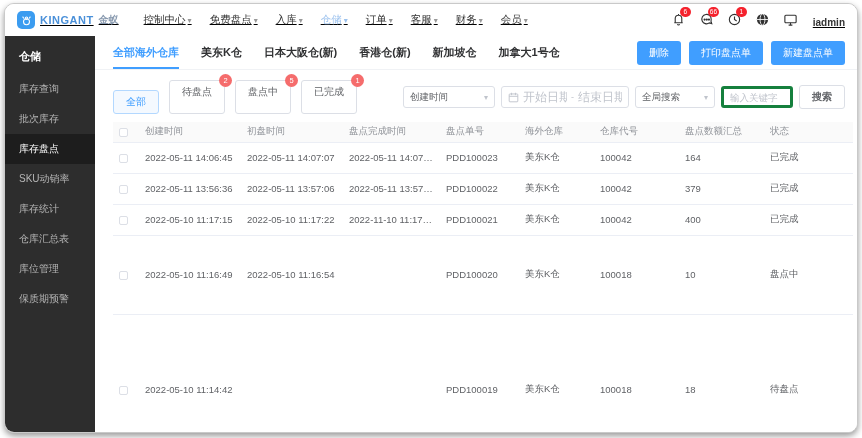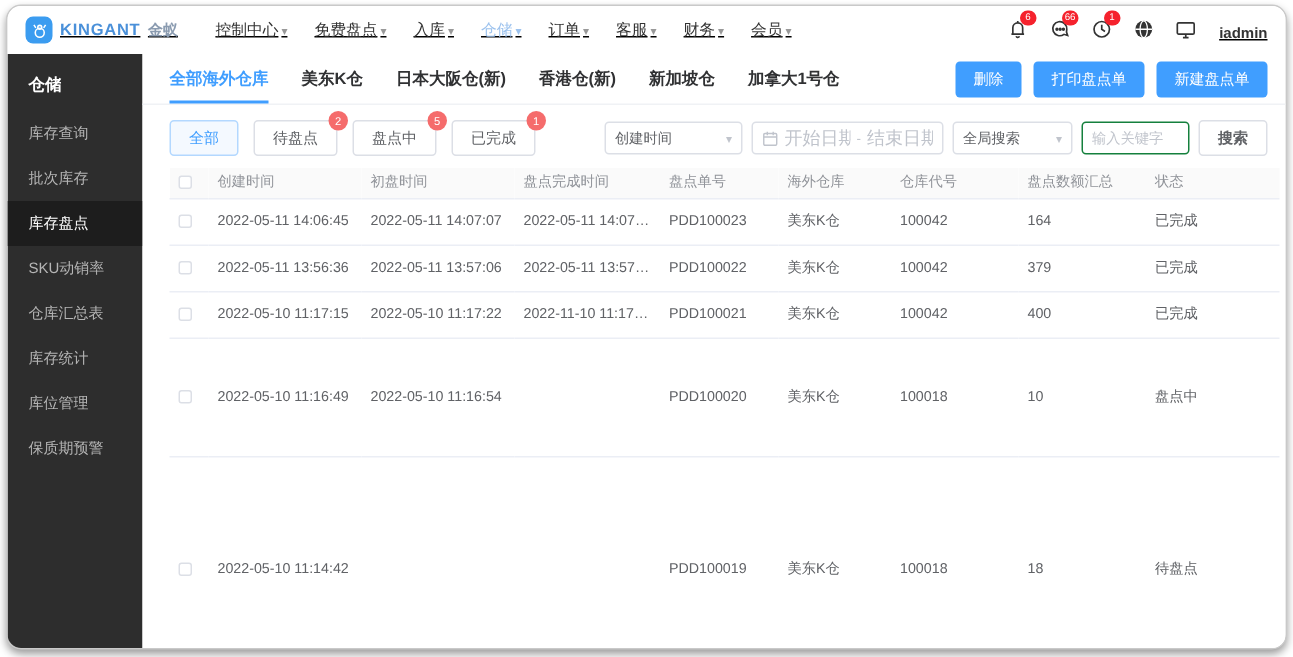--- a/index.html
+++ b/index.html
@@ -36,36 +36,36 @@
   .tabs-row { height:34px; display:flex; gap:22px; padding:0 18px; border-bottom:1px solid #f0f2f5; position:relative; }
   .tab { font-size:11px; color:#303133; font-weight:bold; cursor:pointer; padding:9px 0 8px; white-space:nowrap; }
   .tab.active { color:#409eff; border-bottom:2px solid #409eff; }
   .toolbar { position:absolute; right:12px; top:5px; display:flex; gap:8px; }
   .btn-primary { background:#409eff; color:#fff; border:none; border-radius:3px; font-size:10px; padding:5px 12px; cursor:pointer; white-space:nowrap; }
 
   .filter-row { display:flex; align-items:center; margin:10px 12px 8px 18px; }
   .chips { display:flex; gap:10px; }
   .chip { position:relative; border:1px solid #dcdfe6; border-radius:3px; background:#fff; font-size:10px; color:#606266;
           padding:4px 12px; cursor:pointer; white-space:nowrap; }
-  .chip.active { border-color:#b3d8ff; color:#409eff; background:#f4f9ff; }
+  .chip.active { border-color:#b3d8ff; color:#409eff; background:#f4f9ff;margin-top:10px; }
   .chip-badge { position:absolute; top:-7px; right:-8px; min-width:13px; height:13px; padding:0 3px; border-radius:7px;
                 background:#f56c6c; color:#fff; font-size:7.5px; line-height:13px; text-align:center; }
   .chip-badge:empty { display:none; }
   .filters-right { margin-left:auto; display:flex; align-items:center; gap:6px; }
   .pseudo-select { display:flex; align-items:center; justify-content:space-between; border:1px solid #dcdfe6; border-radius:3px;
                    height:22px; padding:0 6px; font-size:9.5px; color:#606266; background:#fff; cursor:pointer; }
   .pseudo-select .caret { color:#c0c4cc; font-size:8px; margin-left:6px; }
   .sel-time { width:92px; }
   .sel-scope { width:80px; }
   .daterange { display:flex; align-items:center; gap:4px; border:1px solid #dcdfe6; border-radius:3px; height:22px;
                padding:0 6px; background:#fff; }
   .daterange input { border:none; outline:none; width:44px; font-size:12px; color:#606266; }
   .daterange input::placeholder { color:#c0c4cc; }
   .dash { color:#c0c4cc; font-size:9px; }
-  .kw-input { border:1px solid #15803d; border-radius:3px; height:22px; width:72px; padding:0 6px; font-size:9.5px; color:#606266; outline:none; }
+  .kw-input { border:3px solid #15803d; border-radius:3px; height:22px; width:72px; padding:0 6px; font-size:9.5px; color:#606266; outline:none; }
   .kw-input::placeholder { color:#c0c4cc; }
   .btn-plain { background:#fff; border:1px solid #dcdfe6; border-radius:3px; color:#606266; font-size:10px; font-weight:bold;
                padding:4px 12px; cursor:pointer; }
 
   
   .table-wrap { margin:0 12px 0 18px; }
   table { width:100%; border-collapse:collapse; table-layout:fixed; }
   th, td { border-bottom:1px solid #ebeef5; font-size:9.5px; text-align:left; padding:3px 6px; overflow:hidden;
            white-space:nowrap; text-overflow:ellipsis; vertical-align:middle; }
   th { background:#fafafa; color:#909399; font-weight:normal; height:20px; }
@@ -144,22 +144,22 @@
       <span class="username">iadmin</span>
     </div>
   </div>
 
   <div class="sidebar">
     <div class="sidebar-title">仓储</div>
     <div class="side-item">库存查询</div>
     <div class="side-item">批次库存</div>
     <div class="side-item active">库存盘点</div>
     <div class="side-item">SKU动销率</div>
+    <div class="side-item">库存统计</div>
     <div class="side-item">仓库汇总表</div>
-    <div class="side-item">库存统计</div>
     <div class="side-item">库位管理</div>
     <div class="side-item">保质期预警</div>
   </div>
 
   <div class="main">
 
     <div class="tabs-row">
       <span class="tab active">全部海外仓库</span>
       <span class="tab">美东K仓</span>
       <span class="tab">日本大阪仓(新)</span>

